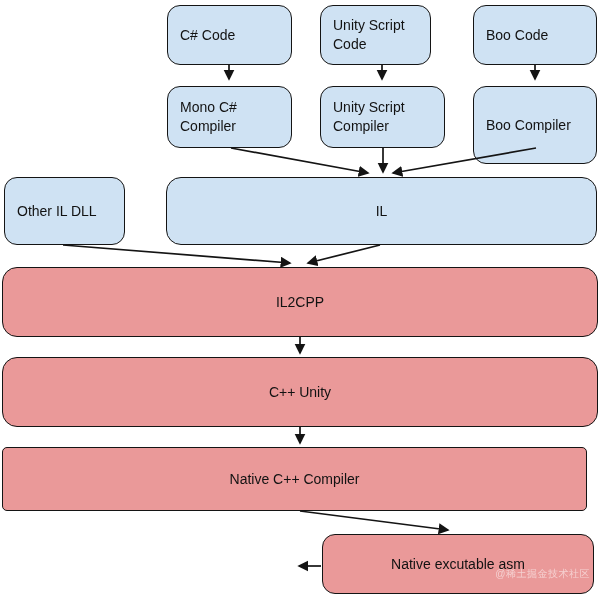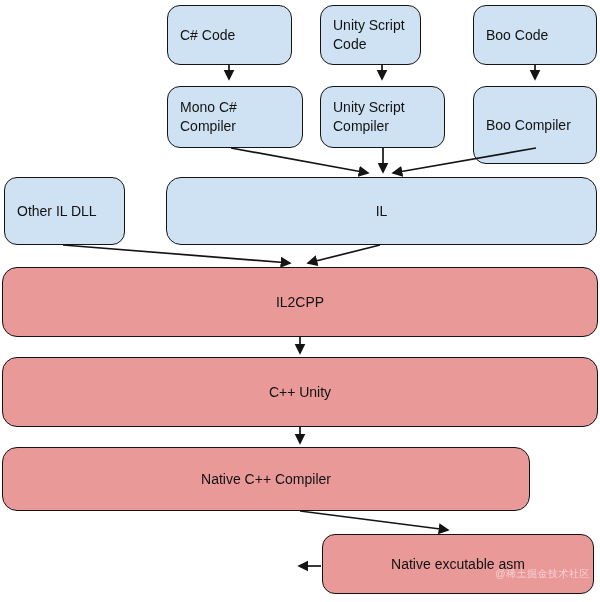--- a/index.html
+++ b/index.html
@@ -27,30 +27,30 @@
     color: #121212;
     z-index: 1;
   }
   .node.blue { background: var(--source-fill, #cfe2f3); }
   .node.pink { background: var(--target-fill, #ea9999); }
   .node.left  { justify-content: flex-start; padding-left: 12px; padding-right: 8px; text-align: left; }
   .node.center{ justify-content: center; text-align: center; padding: 0 20px; }
 
   
   .n-csharp-code       { left:167px; top:5px;   width:125px; height:60px; }
-  .n-unity-script-code { left:320px; top:5px;   width:101px; height:60px; }
+  .n-unity-script-code { left:320px; top:5px;   width:111px; height:60px; }
   .n-boo-code          { left:473px; top:5px;   width:124px; height:60px; }
-  .n-mono-compiler     { left:167px; top:86px;  width:136px; height:62px; }
+  .n-mono-compiler     { left:167px; top:86px;  width:125px; height:62px; }
   .n-unity-compiler    { left:320px; top:86px;  width:125px; height:62px; }
   .n-boo-compiler      { left:473px; top:86px;  width:124px; height:78px; }
   .n-other-il-dll      { left:4px;   top:177px; width:121px; height:68px; }
   .n-il                { left:166px; top:177px; width:431px; height:68px; border-radius:15px; }
   .n-il2cpp            { left:2px;   top:267px; width:596px; height:70px; border-radius:15px; }
   .n-cpp-code          { left:2px;   top:357px; width:596px; height:70px; border-radius:15px; }
-  .n-native-compiler   { left:2px;   top:447px; width:528px; height:64px; border-radius:15px; }
+  .n-native-compiler   { left:2px;   top:447px; width:585px; height:64px; border-radius:5px; }
   .n-il2cpp-vm         { left:5px;   top:535px; width:288px; height:58px; }
   .n-native-asm        { left:322px; top:534px; width:272px; height:60px; }
 
   .arrows {
     position: absolute;
     left: 0; top: 0;
     width: 600px; height: 602px;
     z-index: 3;
     pointer-events: none;
   }

